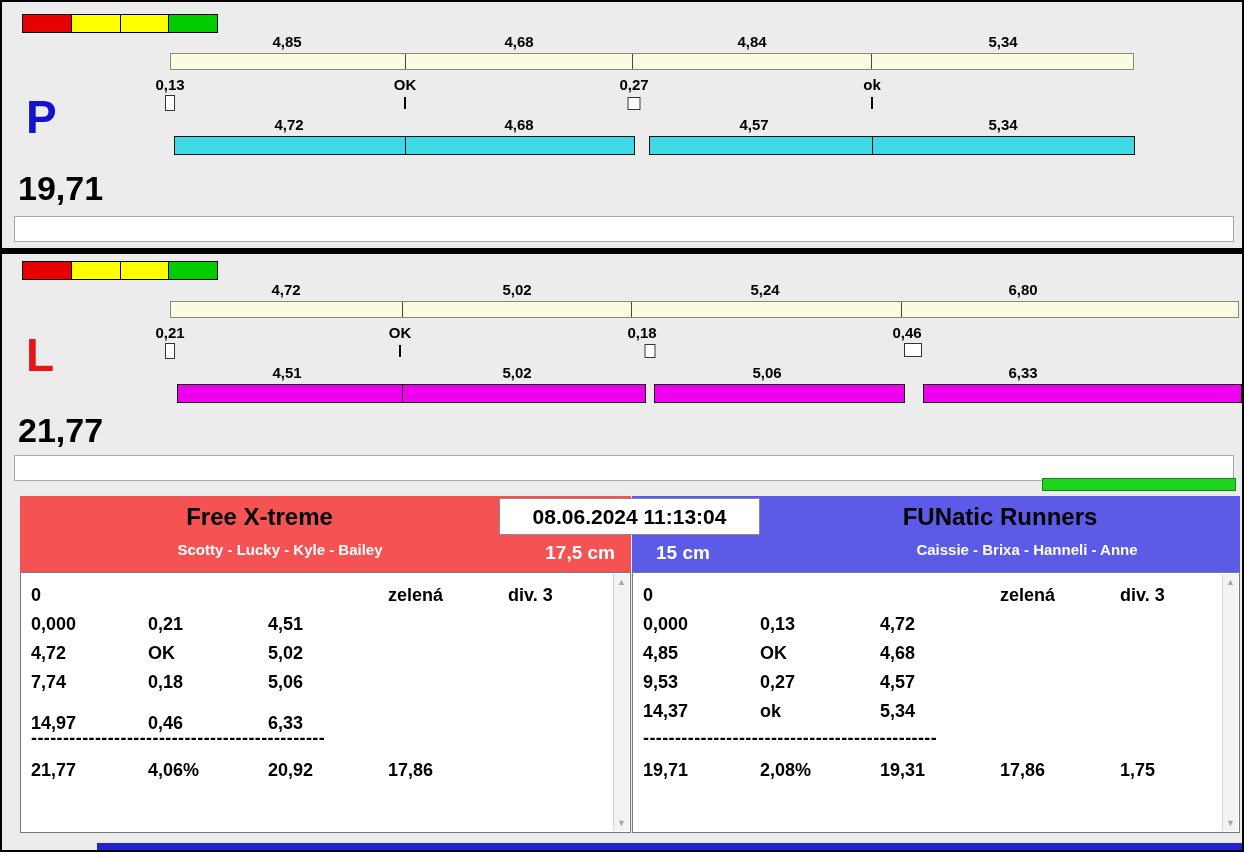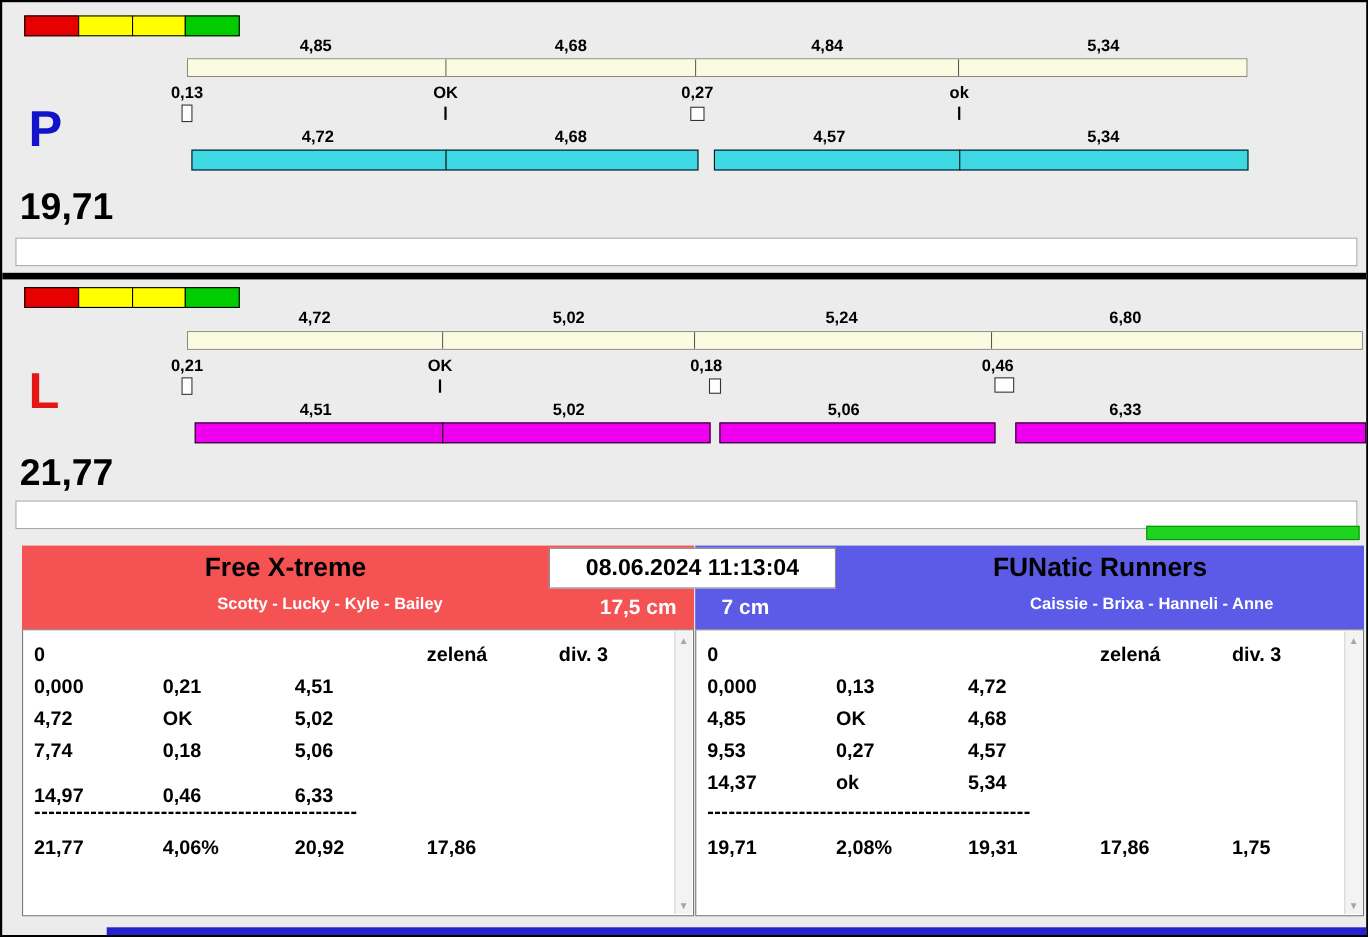--- a/index.html
+++ b/index.html
@@ -27,21 +27,21 @@
 
   .lane-letter { position:absolute; left:24px; font-size:46px; font-weight:bold; line-height:1; }
   .total-num { position:absolute; font-size:34px; font-weight:bold; color:#000; line-height:1; }
   .strip { position:absolute; background:#fff; border:1px solid #a8a8a8; }
   .divider { position:absolute; left:0; width:100%; background:#000; }
   .green-bar { position:absolute; border:1px solid #0b8f0b; }
   .bottom-bar { position:absolute; }
 
   .team-header { position:absolute; }
   .team-title { position:absolute; font-size:24px; font-weight:bold; text-align:center; color:#000; white-space:nowrap; }
-  .team-sub { position:absolute; font-size:15px; font-weight:bold; text-align:center; color:#fff; white-space:nowrap;margin-left:20px; }
+  .team-sub { position:absolute; font-size:15px; font-weight:bold; text-align:center; color:#fff; white-space:nowrap; }
   .height-label { position:absolute; font-size:19px; font-weight:bold; color:#fff; white-space:nowrap; }
   .clock { position:absolute; background:#fff; border:1px solid #8a8a8a; font-size:21px;
            line-height:35px; text-align:center; color:#000; white-space:nowrap;font-weight:bold; }
 
   .panel { position:absolute; background:#fff; border:1px solid #7a7a7a;
            font-weight:bold; font-size:18px; color:#000; overflow:hidden; }
   .prow { position:absolute; width:100%; height:24px; }
   .c { position:absolute; white-space:nowrap; }
   .c0 { left:10px; } .c1 { left:127px; } .c2 { left:247px; } .c3 { left:367px; } .c4 { left:487px; }
   .sep { letter-spacing:0.4px; }
@@ -151,21 +151,21 @@
   <div>
     <div class="team-header" style="left: 18px; top: 494px; width: 611px; height: 76px; background: rgb(245, 83, 83);"></div>
     <div class="team-header" style="left: 630px; top: 494px; width: 608px; height: 76px; background: rgb(91, 91, 231);"></div>
 
     <div class="team-title" style="left:18px;top:501px;width:479px">Free X-treme</div>
     <div class="team-sub" style="left:18px;top:539px;width:520px">Scotty - Lucky - Kyle - Bailey</div>
     <div class="height-label" style="left:497px;top:540px;width:116px;text-align:right">17,5 cm</div>
 
     <div class="team-title" style="left:758px;top:501px;width:480px">FUNatic Runners</div>
     <div class="team-sub" style="left:785px;top:539px;width:480px">Caissie - Brixa - Hanneli - Anne</div>
-    <div class="height-label" style="left:654px;top:540px">7 cm</div>
+    <div class="height-label" style="left:654px;top:540px">15 cm</div>
 
     <div class="clock" style="left:497px;top:496px;width:261px;height:37px">08.06.2024 11:13:04</div>
 
     <div class="panel" style="left:18px;top:570px;width:611px;height:261px">
       <div class="prow" style="top:12px">
         <span class="c c0">0</span>
         <span class="c c3">zelená</span>
         <span class="c c4">div. 3</span>
       </div>
       <div class="prow" style="top:41px">

